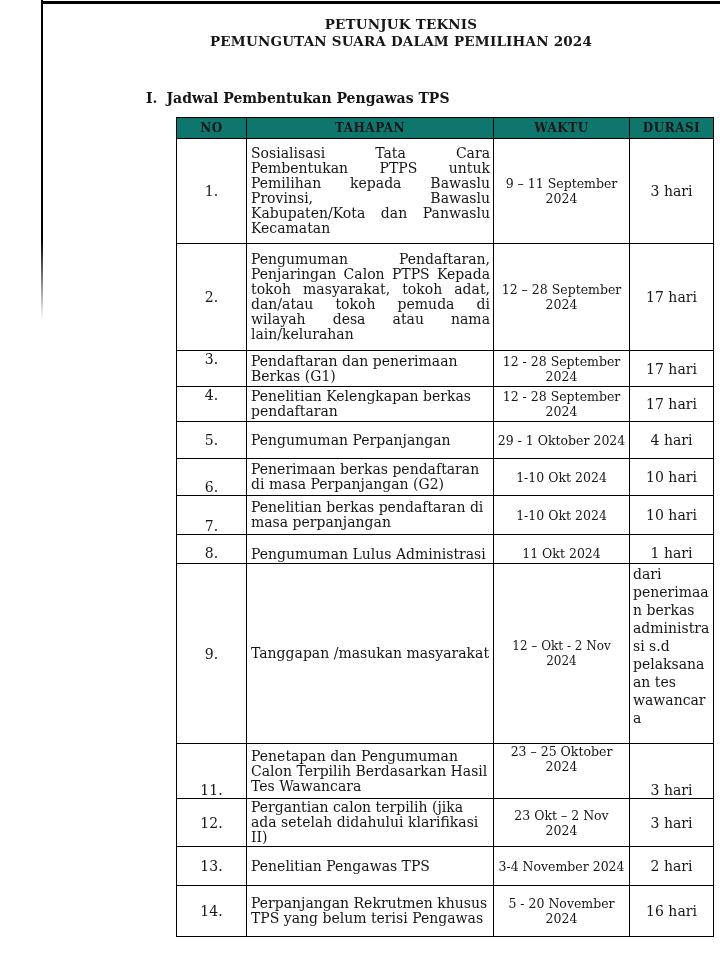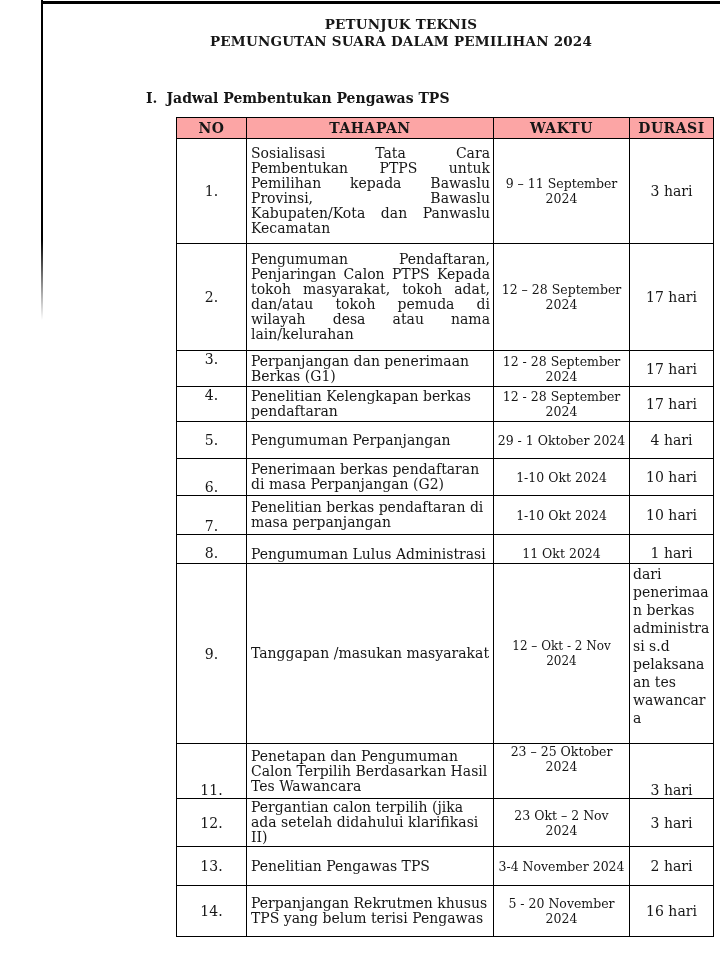--- a/index.html
+++ b/index.html
@@ -25,21 +25,21 @@
     position:absolute; top:90px; left:105px;
     font-weight:bold; font-size:14px; line-height:16px;
   }
   .sec-num { margin-right:9px; }
   table.schedule {
     position:absolute; top:117px; left:135px; width:537px;
     border-collapse:collapse; table-layout:fixed;
   }
   table.schedule th, table.schedule td { border:1px solid #000; }
   table.schedule th {
-    background:#fca5a5; font-size:14px; font-weight:bold;
+    background:#0f766e; font-size:12px; font-weight:bold;
     height:20px; padding:0; letter-spacing:0.5px; text-align:center;
   }
   td { padding:0; vertical-align:middle; }
   td.no { text-align:center; font-size:14px; }
   td.tahapan { font-size:14px; line-height:15px; padding:1px 3px 1px 4px; text-align:left; }
   td.tahapan.justify { text-align:justify; }
   td.waktu { text-align:center; font-size:12.5px; line-height:15px; padding:0 3px; }
   td.durasi { text-align:center; font-size:14px; }
   tr.bold td.no, tr.bold td.tahapan { font-weight:normal; }
   td.waktu.small { font-size:12px; }
@@ -95,21 +95,21 @@
           <td class="durasi">3 hari</td>
         </tr>
         <tr style="height: 107px;">
           <td class="no">2.</td>
           <td class="tahapan justify">Pengumuman Pendaftaran, Penjaringan Calon PTPS Kepada tokoh masyarakat, tokoh adat, dan/atau tokoh pemuda di wilayah desa atau nama lain/kelurahan</td>
           <td class="waktu">12 – 28 September 2024</td>
           <td class="durasi">17 hari</td>
         </tr>
         <tr style="height: 36px;">
           <td class="no va-top">3.</td>
-          <td class="tahapan">Perpanjangan dan penerimaan Berkas (G1)</td>
+          <td class="tahapan">Pendaftaran dan penerimaan Berkas (G1)</td>
           <td class="waktu">12 - 28 September 2024</td>
           <td class="durasi">17 hari</td>
         </tr>
         <tr style="height: 35px;">
           <td class="no va-top">4.</td>
           <td class="tahapan">Penelitian Kelengkapan berkas pendaftaran</td>
           <td class="waktu">12 - 28 September 2024</td>
           <td class="durasi">17 hari</td>
         </tr>
         <tr style="height: 37px;">

